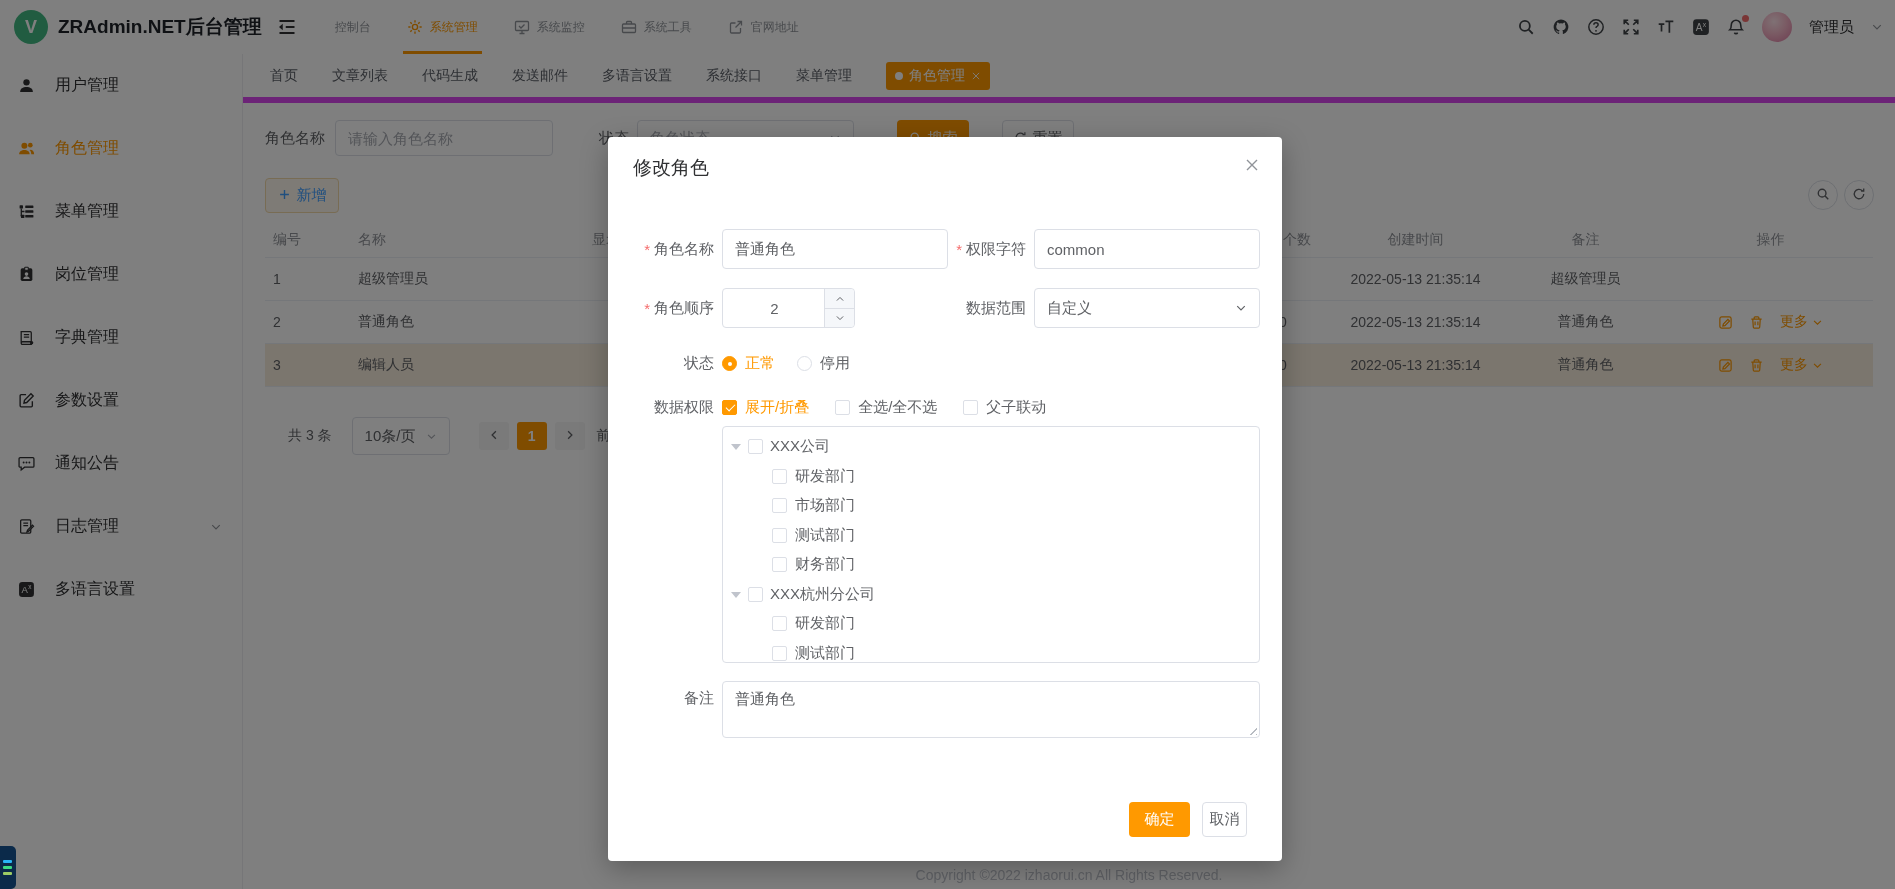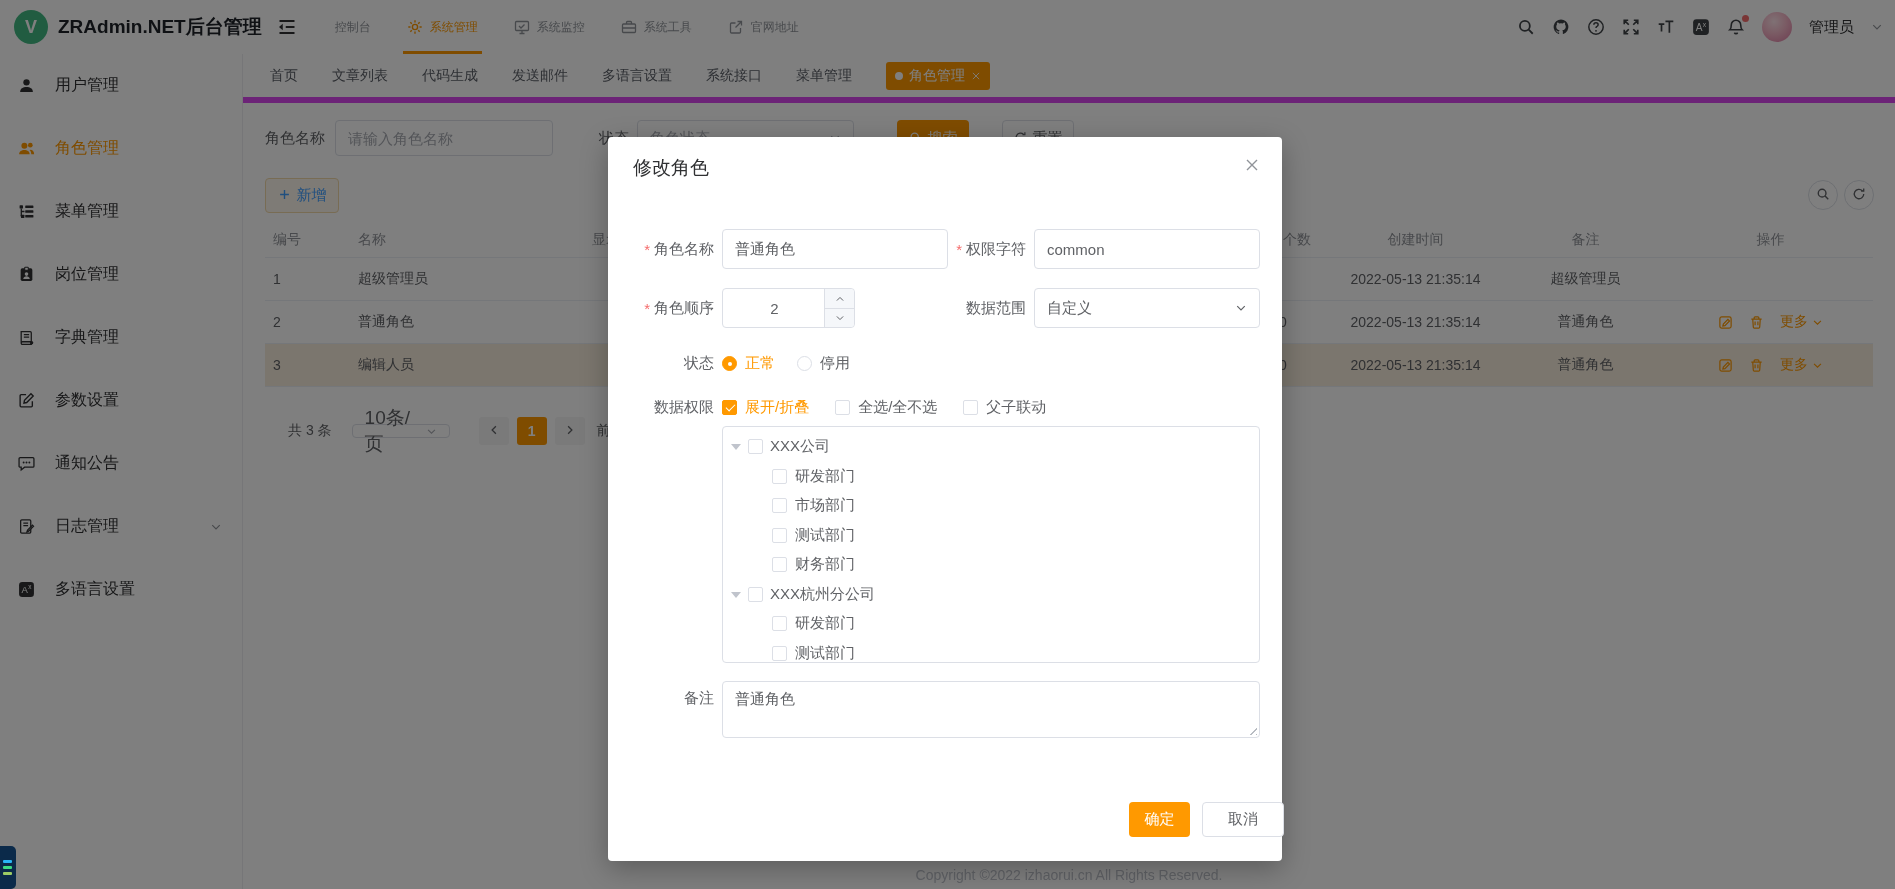--- a/index.html
+++ b/index.html
@@ -64,21 +64,21 @@
   .trow.head{height:36px}
   .trow.body{height:43px}
   .trow.hl{background:#f7ecdc}
   .cell{padding:0 8px;font-size:14px;color:#606266;white-space:nowrap;overflow:hidden}
   .head .cell{color:#909399;font-weight:400}
   .cell.c{text-align:center}
   .cell.actions{display:flex;align-items:center;justify-content:center;gap:16px;color:var(--primary);overflow:visible}
   .act{display:flex;align-items:center;gap:4px;color:var(--primary);cursor:pointer;font-size:14px}
 
   .pagination{margin-top:30px;display:flex;align-items:center;font-size:14px;color:#606266;padding-left:23px}
-  .page-size{width:98px;height:14px;margin-left:20px;font-size:19px;color:#606266}
+  .page-size{width:98px;height:38px;margin-left:20px;font-size:15px;color:#606266}
   .pg-btn{width:30px;height:28px;border-radius:3px;background:#f4f4f5;display:flex;align-items:center;justify-content:center;color:#606266;cursor:pointer}
   .pg-prev{margin-left:29px}
   .pg-cur{margin-left:8px;background:var(--primary);color:#fff;font-weight:700}
   .pg-next{margin-left:8px}
   .jumper{margin-left:12px;white-space:nowrap}
 
   .copyright{position:absolute;left:0;right:0;bottom:6px;text-align:center;font-size:14px;color:#c0c4cc}
 
   
   .overlay{position:absolute;inset:0;background:rgba(0,0,0,.5);z-index:10}
@@ -116,21 +116,21 @@
   .cb.checked::after{content:"";position:absolute;left:4.5px;top:1.5px;width:4px;height:8px;border:solid #fff;border-width:0 1.5px 1.5px 0;transform:rotate(45deg)}
   .tree{position:absolute;left:114px;top:289px;width:538px;height:237px;border:1px solid var(--border);border-radius:4px;padding:5px 0;overflow:hidden}
   .tnode{height:29.5px;display:flex;align-items:center;font-size:15px;color:#606266;cursor:pointer}
   .tnode.root{padding-left:8px;gap:7px}
   .tnode.child{padding-left:49px;gap:8px}
   .caret-tri{width:0;height:0;border:5px solid transparent;border-top:6px solid #c0c4cc;margin-top:6px;flex:0 0 10px}
   .d-remark-wrap{position:absolute;left:114px;top:544px;width:538px;height:57px}
   .d-remark-wrap textarea{width:100%;height:100%;border:1px solid var(--border);border-radius:4px;padding:8px 12px;font:inherit;font-size:15px;color:#606266;resize:none;outline:none}
   .resize-corner{position:absolute;right:3px;bottom:3px;width:10px;height:10px;background:repeating-linear-gradient(315deg,#b8bcc2 0 1px,transparent 1px 4px);clip-path:polygon(100% 0,100% 100%,0 100%);pointer-events:none}
   .d-confirm{position:absolute;left:521px;top:665px;width:61px;height:35px}
-  .d-cancel{position:absolute;left:594px;top:665px;width:82px;height:35px}
+  .d-cancel{position:absolute;left:594px;top:665px;width:45px;height:35px}
 
   
   .corner-widget{position:absolute;left:0;top:846px;width:16px;height:43px;background:#0b2a4a;border-radius:0 5px 5px 0;z-index:30;display:flex;flex-direction:column;justify-content:center;gap:3px;padding-left:3px}
   .corner-widget i{display:block;width:9px;height:3px;border-radius:1px}
   .corner-widget i:nth-child(1){background:#29b6f6}
   .corner-widget i:nth-child(2){background:#3ddc84}
   .corner-widget i:nth-child(3){background:#9ccc65}
 
   .icon{display:inline-flex;line-height:0}
 </style>

